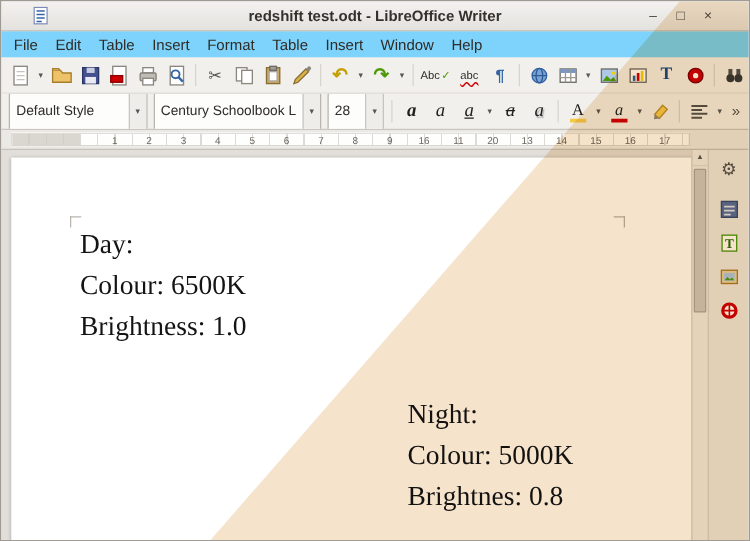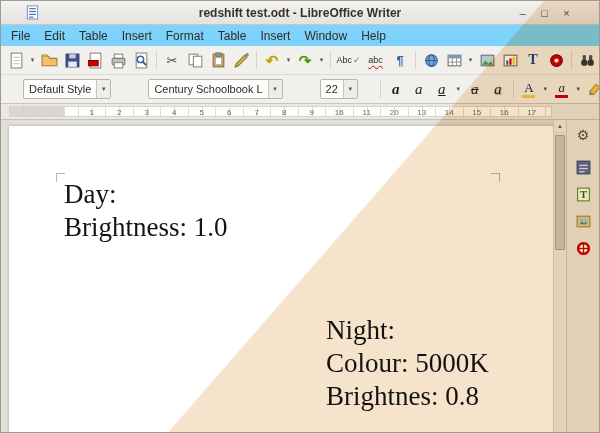--- a/index.html
+++ b/index.html
@@ -38,21 +38,21 @@
   .fa { font-family:"Liberation Serif",serif; font-style:italic; font-size:15px; color:#211F1C; line-height:1; }
   .fa.b { font-weight:bold; }
   .fa.u { text-decoration:underline; }
   .fa.s { text-decoration:line-through; }
   .fa.sh { text-shadow:1px 1px 1px #AAA; }
   .colorbtn { display:flex; flex-direction:column; align-items:center; gap:1px; }
   .colorbar { width:13px; height:3px; }
   .bar-yellow { background:#F2CC47; }
   .bar-red { background:#CC0000; }
 
-  .combo { display:flex; align-items:center; height:20px; background:#FDFDFC; border:1px solid #B9B5AE; border-radius:2px; font-size:11px; color:#2F2C28; margin:0 18px; }
+  .combo { display:flex; align-items:center; height:31px; background:#FDFDFC; border:1px solid #B9B5AE; border-radius:2px; font-size:11px; color:#2F2C28; margin:0 2px; }
   .combo .val { padding:0 5px; overflow:hidden; text-overflow:ellipsis; white-space:nowrap; flex:1; }
   .combo .cdd { width:14px; height:100%; border-left:1px solid #C9C5BF; display:flex; align-items:center; justify-content:center; font-size:7px; color:#555; background:#EFEDEA; }
   .combo.style { width:112px; }
   .combo.font { width:136px; }
   .combo.size { width:46px; }
 
   
   .ruler { position:relative; height:16px; background:#EBE9E5; border-bottom:1px solid #C6C2BC; }
   .ruler-band { position:absolute; left:8px; right:47px; top:2px; bottom:2px; background:#FEFEFD; box-shadow:inset 0 0 0 1px #D8D5CF; }
   .ruler-ticks { position:absolute; inset:1px; background:repeating-linear-gradient(to right, transparent 0 12.75px, #CFCBC4 12.75px 13.75px); opacity:.7; }
@@ -60,21 +60,21 @@
   .ruler-nums { position:absolute; left:55px; top:0; bottom:0; display:flex; padding-left:14px; }
   .rn { width:27.5px; min-width:27.5px; font-size:8px; color:#6B6861; text-align:center; line-height:13px; }
 
   
   .content { position:relative; height:314px; display:flex; }
   .docarea { flex:1; position:relative; background:#E2DFDA; overflow:hidden; }
   .page { position:absolute; left:8px; top:6px; right:-20px; bottom:-20px; background:#FFFFFF; box-shadow:0 0 3px rgba(0,0,0,.25); }
   .cmark { position:absolute; width:9px; height:9px; }
   .cm-tl { left:47px; top:47px; border-top:1px solid #B9B5AE; border-left:1px solid #B9B5AE; }
   .cm-tr { left:482px; top:47px; border-top:1px solid #B9B5AE; border-right:1px solid #B9B5AE; }
-  .doctext { position:absolute; font-family:"Liberation Serif",serif; font-size:27px; line-height:33px; color:#141414; }
+  .doctext { position:absolute; font-family:"Liberation Serif",serif; font-size:22px; line-height:33px; color:#141414; }
   .daytext { left:55px; top:52px; }
   .nighttext { left:317px; top:188px; }
 
   .vscroll { width:13px; background:#EFEDE9; border-left:1px solid #D5D2CC; position:relative; flex:none; }
   .sb-up { height:13px; display:flex; align-items:center; justify-content:center; font-size:6px; color:#5A5751; border-bottom:1px solid #DDDAD4; }
   .sb-thumb { position:absolute; left:1px; right:1px; top:15px; height:115px; background:#CDC9C3; border:1px solid #ABA7A0; border-radius:1px; }
 
   .sidebar { width:33px; background:#EBE9E5; border-left:1px solid #CFCBC5; display:flex; flex-direction:column; align-items:center; padding-top:3px; gap:3px; flex:none; }
   .side-btn { width:26px; height:24px; display:flex; align-items:center; justify-content:center; border-radius:3px; }
   .side-btn.grp { margin-top:5px; }
@@ -263,21 +263,21 @@
   <div class="toolbar fmt">
     <span class="combo style">
       <span class="val">Default Style</span>
       <span class="cdd">▾</span>
     </span>
     <span class="combo font">
       <span class="val">Century Schoolbook L</span>
       <span class="cdd">▾</span>
     </span>
     <span class="combo size">
-      <span class="val">22</span>
+      <span class="val">28</span>
       <span class="cdd">▾</span>
     </span>
     <span class="sep"></span>
     <span class="tbtn">
         <span class="fa b">a</span>
       </span>
     <span class="tbtn">
         <span class="fa">a</span>
       </span>
     <span class="tbtn">
@@ -351,20 +351,21 @@
     </div>
   </div>
 
   <div class="content">
     <div class="docarea">
       <div class="page">
         <div class="cmark cm-tl"></div>
         <div class="cmark cm-tr"></div>
         <div class="doctext daytext">
             <div class="docline">Day:</div>
+            <div class="docline">Colour: 6500K</div>
             <div class="docline">Brightness: 1.0</div>
           </div>
         <div class="doctext nighttext">
             <div class="docline">Night:</div>
             <div class="docline">Colour: 5000K</div>
             <div class="docline">Brightnes: 0.8</div>
           </div>
       </div>
     </div>
 

